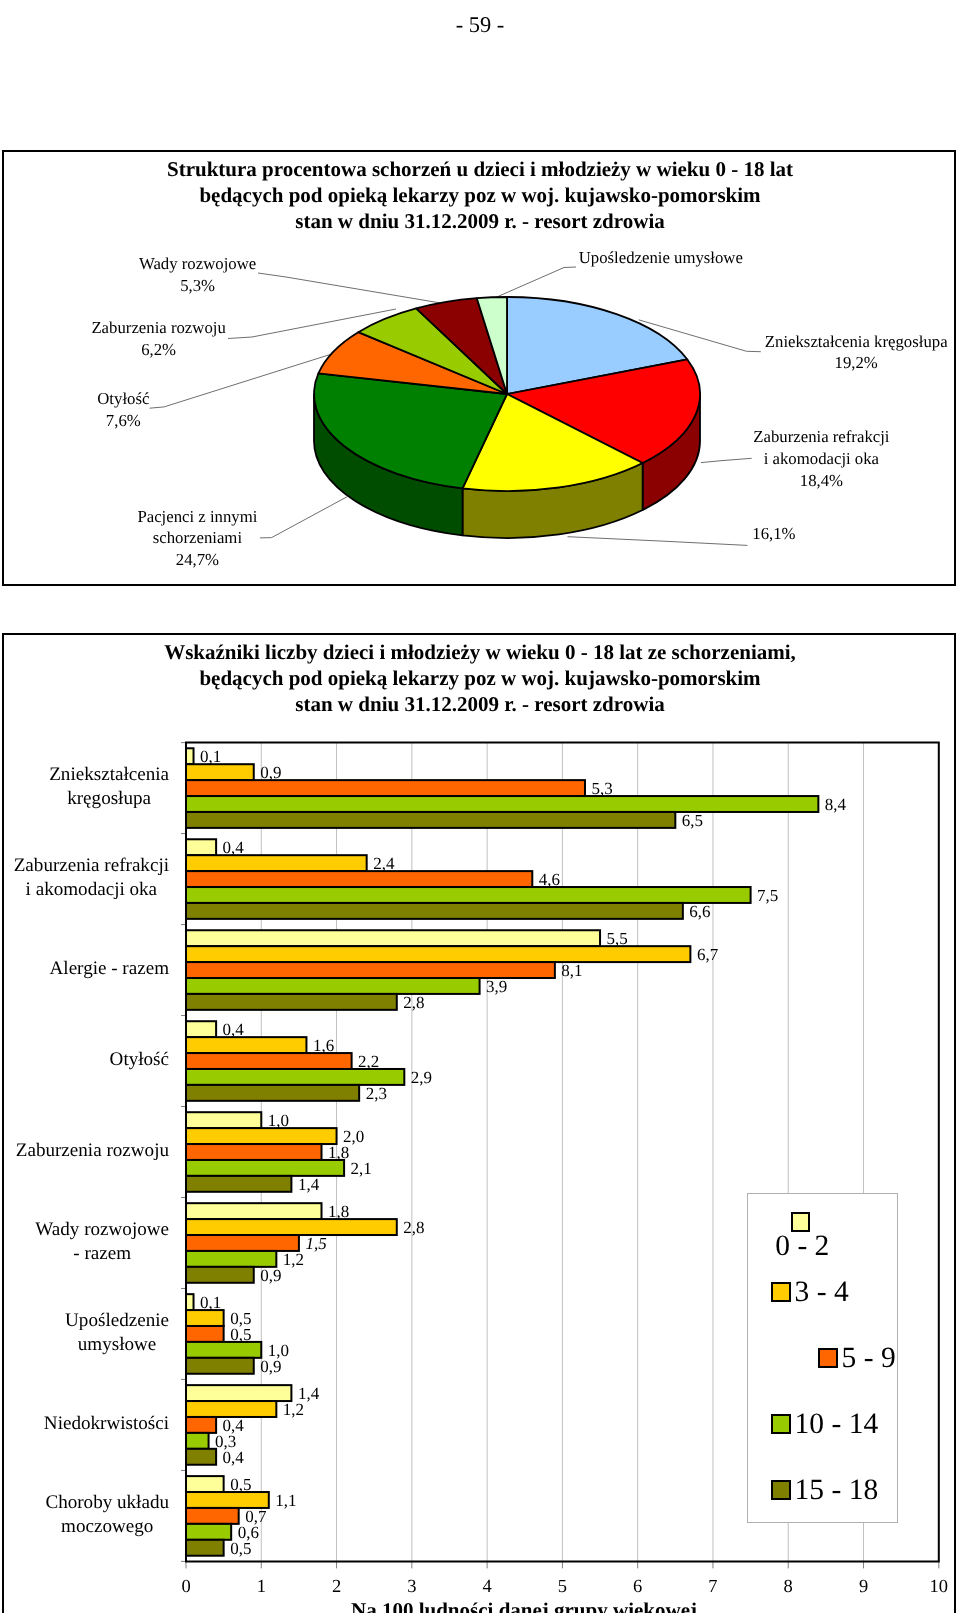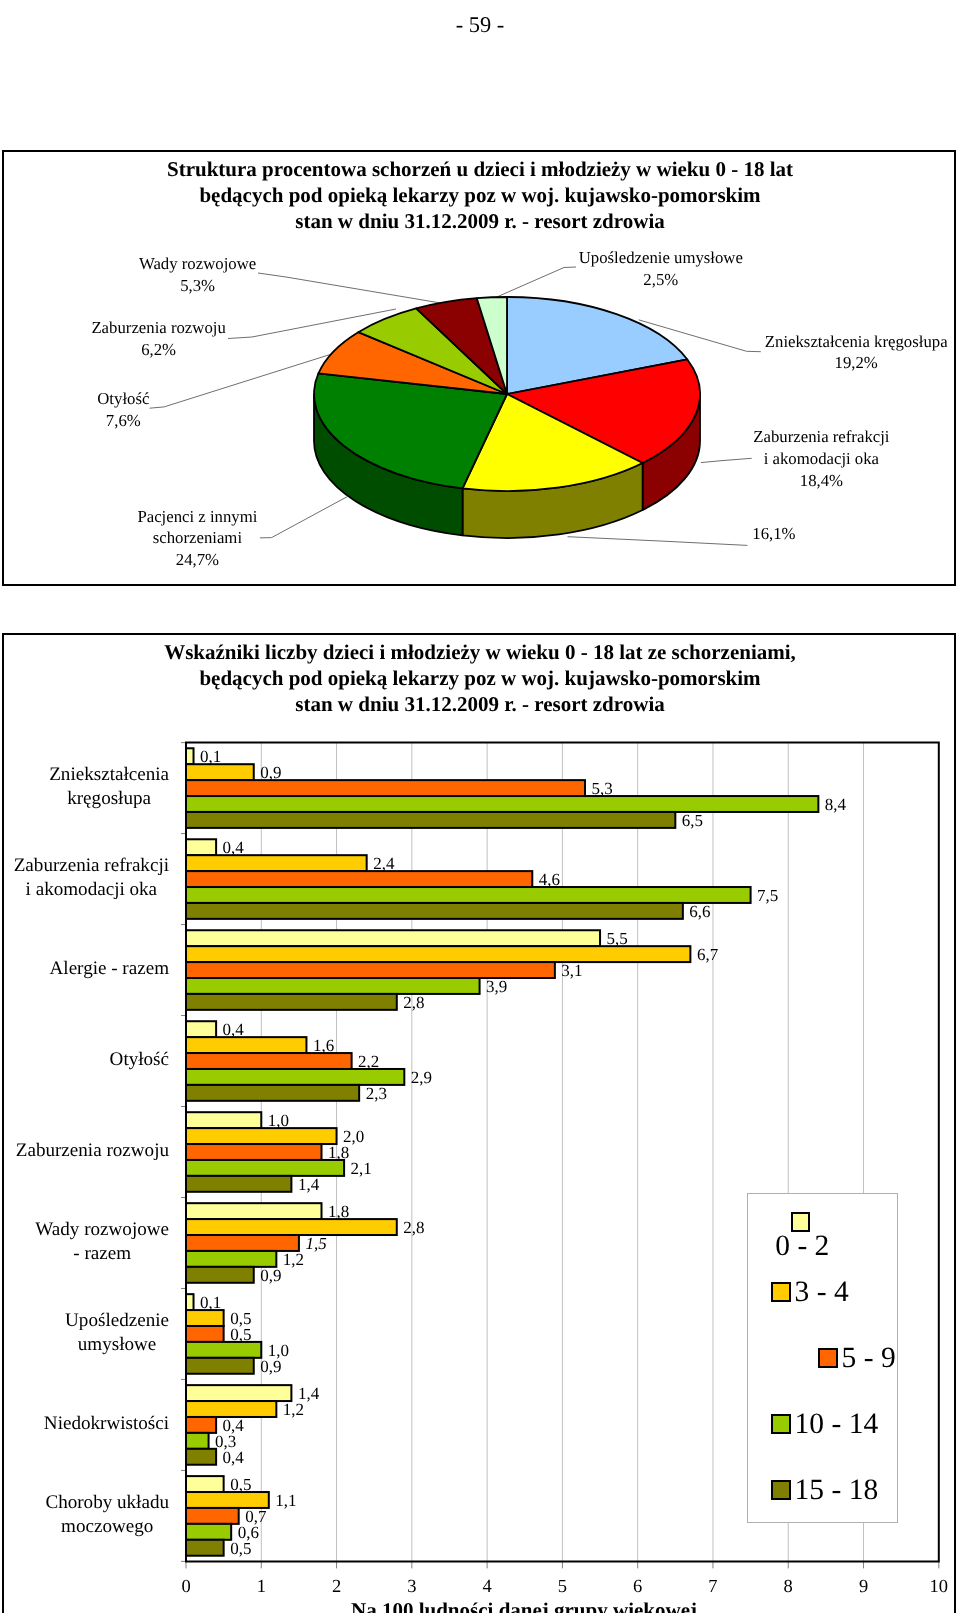--- a/index.html
+++ b/index.html
@@ -81,21 +81,20 @@
           <path d="M 507 378 L 476.81 282.19 A 193 97 0 0 1 507.00 281.00 Z" fill="#CCFFCC" stroke="#000" stroke-width="1.8" stroke-linejoin="round"></path>
         </g>
     </svg>
 
     <div class="callout c" style="left: 47.6px; top: 237.3px; width: 300px;">
         <div>Wady rozwojowe</div>
         <div>5,3%</div>
       </div>
     <div class="callout c" style="left: 510.8px; top: 231px; width: 300px;">
         <div>Upośledzenie umysłowe</div>
-        <div>2,5%</div>
       </div>
     <div class="callout c" style="left: 8.6px; top: 300.9px; width: 300px;">
         <div>Zaburzenia rozwoju</div>
         <div>6,2%</div>
       </div>
     <div class="callout c" style="left: 706.2px; top: 314.6px; width: 300px;">
         <div>Zniekształcenia kręgosłupa</div>
         <div>19,2%</div>
       </div>
     <div class="callout c" style="left: -26.7px; top: 371.9px; width: 300px;">
@@ -230,21 +229,21 @@
         <div class="bar-val" style="left: 591.484px; top: 764.089px;">5,3</div>
         <div class="bar-val" style="left: 824.852px; top: 780.009px;">8,4</div>
         <div class="bar-val" style="left: 681.82px; top: 795.929px;">6,5</div>
         <div class="bar-val" style="left: 222.612px; top: 823.227px;">0,4</div>
         <div class="bar-val" style="left: 373.172px; top: 839.147px;">2,4</div>
         <div class="bar-val" style="left: 538.788px; top: 855.067px;">4,6</div>
         <div class="bar-val" style="left: 757.1px; top: 870.987px;">7,5</div>
         <div class="bar-val" style="left: 689.348px; top: 886.907px;">6,6</div>
         <div class="bar-val" style="left: 606.54px; top: 914.204px;">5,5</div>
         <div class="bar-val" style="left: 696.876px; top: 930.124px;">6,7</div>
-        <div class="bar-val" style="left: 561.372px; top: 946.044px;">3,1</div>
+        <div class="bar-val" style="left: 561.372px; top: 946.044px;">8,1</div>
         <div class="bar-val" style="left: 486.092px; top: 961.964px;">3,9</div>
         <div class="bar-val" style="left: 403.284px; top: 977.884px;">2,8</div>
         <div class="bar-val" style="left: 222.612px; top: 1005.18px;">0,4</div>
         <div class="bar-val" style="left: 312.948px; top: 1021.1px;">1,6</div>
         <div class="bar-val" style="left: 358.116px; top: 1037.02px;">2,2</div>
         <div class="bar-val" style="left: 410.812px; top: 1052.94px;">2,9</div>
         <div class="bar-val" style="left: 365.644px; top: 1068.86px;">2,3</div>
         <div class="bar-val" style="left: 267.78px; top: 1096.16px;">1,0</div>
         <div class="bar-val" style="left: 343.06px; top: 1112.08px;">2,0</div>
         <div class="bar-val" style="left: 328.004px; top: 1128px;">1,8</div>

